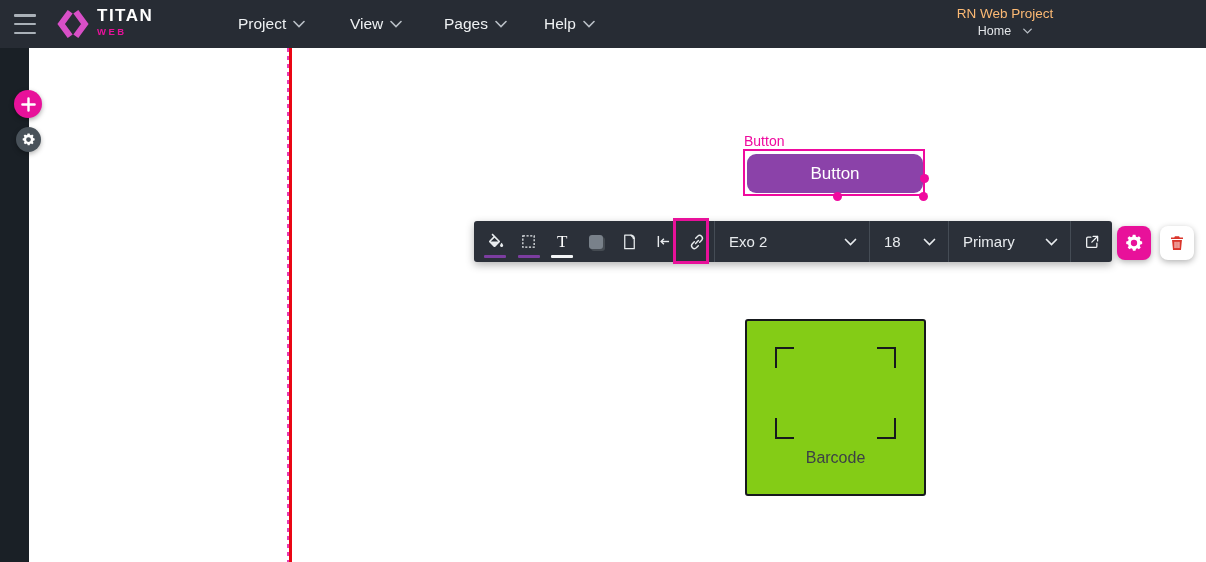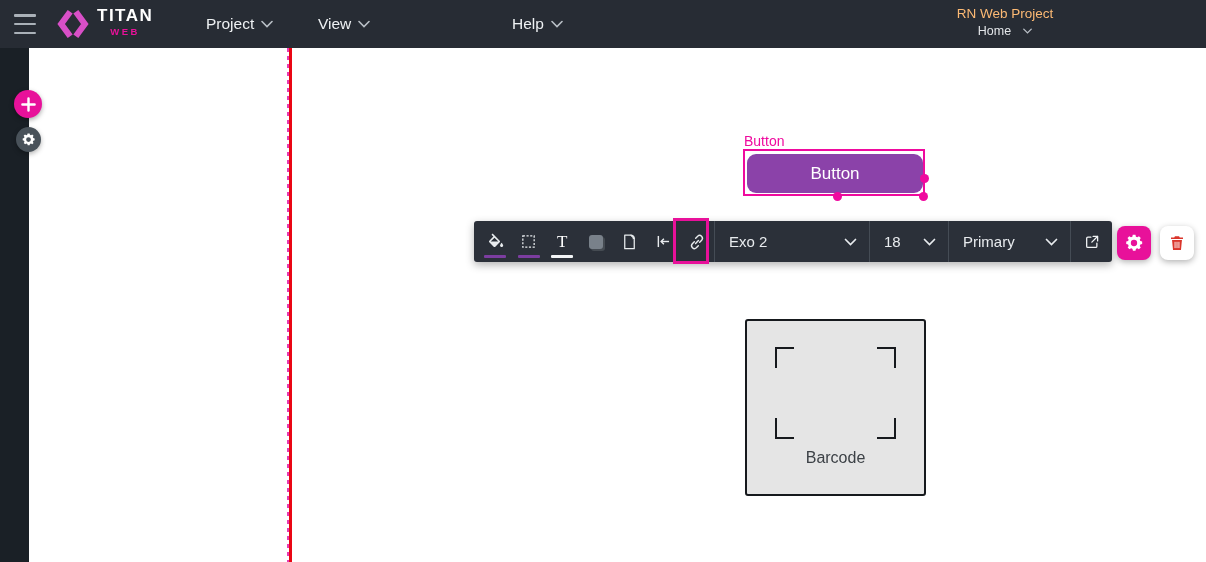--- a/index.html
+++ b/index.html
@@ -6,25 +6,25 @@
   html,body { width:1206px; height:562px; overflow:hidden; background:#fff;
     font-family:"Liberation Sans", sans-serif; }
 
   
   #navbar { position:absolute; left:0; top:0; width:1206px; height:48px;
     background:#272c34; color:#eef1f3; z-index:20; }
   #hamburger { position:absolute; left:14px; top:14px; width:22px; height:20px;
     cursor:pointer; display:flex; flex-direction:column; justify-content:space-between; }
   #hamburger span { display:block; height:2.5px; background:#aab1b8; border-radius:1px; }
   #logo { position:absolute; left:56px; top:7px; width:34px; height:34px; }
-  #brand-text { position:absolute; left:97px; top:7px; line-height:1;text-align:center; }
+  #brand-text { position:absolute; left:97px; top:7px; line-height:1; }
   #brand-title { font-size:17px; font-weight:bold; letter-spacing:1.5px; color:#fff; }
   #brand-sub { font-size:9.5px; font-weight:bold; letter-spacing:2.5px; color:#e8119a; margin-top:3px; }
   .nav-menu { position:absolute; top:0; height:48px; display:flex; align-items:center;
-    gap:7px; font-size:15.5px; color:#eef1f3; cursor:pointer; }
+    gap:7px; font-size:15.5px; color:#eef1f3; cursor:pointer;margin-left:32px; }
   .nav-chev { color:#b9bfc6; display:flex; }
   #nav-right { position:absolute; left:940px; top:6px; width:130px; text-align:center; }
   #nav-project-name { font-size:13.5px; color:#fdba74; }
   #nav-page-select { margin-top:2px; font-size:12.5px; color:#e2e5e8; cursor:pointer;
     display:inline-flex; align-items:center; gap:12px; }
 
   
   #side-rail { position:absolute; left:0; top:48px; width:29px; height:514px;
     background:#1a2026; z-index:10; }
   #add-btn { position:absolute; left:14px; top:90px; width:28px; height:28px; border-radius:50%;
@@ -71,21 +71,21 @@
   #link-highlight { position:absolute; left:673px; top:218px; width:36px; height:46px;
     border:3.5px solid #e8119a; z-index:40; }
   .action-btn { position:absolute; top:226px; width:34px; height:34px; border-radius:8px;
     display:flex; align-items:center; justify-content:center; cursor:pointer; z-index:30;
     box-shadow:0 2px 6px rgba(0,0,0,.30); border:none; }
   #gear-action { left:1117px; background:#e8119a; }
   #trash-action { left:1160px; background:#ffffff; }
 
   
   #barcode-box { position:absolute; left:745px; top:319px; width:181px; height:177px;
-    background:#e5e5e5; border:2px solid #16191d; border-radius:3px; cursor:pointer; }
+    background:#84cc16; border:2px solid #16191d; border-radius:3px; cursor:pointer; }
   .bk { position:absolute; width:19px; height:21px; }
   .bk-tl { left:28px; top:26px;  border-left:2.5px solid #16191d; border-top:2.5px solid #16191d; }
   .bk-tr { right:28px; top:26px; border-right:2.5px solid #16191d; border-top:2.5px solid #16191d; }
   .bk-bl { left:28px; top:97px;  border-left:2.5px solid #16191d; border-bottom:2.5px solid #16191d; }
   .bk-br { right:28px; top:97px; border-right:2.5px solid #16191d; border-bottom:2.5px solid #16191d; }
   #barcode-label { position:absolute; left:0; right:0; top:128px; text-align:center;
     font-size:16px; color:#3c4146; }
 </style>
 </head>
 <body>
@@ -114,20 +114,28 @@
     </span>
   </div>
   <div class="nav-menu" style="left:318px">
     <span>View</span>
     <span class="nav-chev">
       <svg width="12" height="8" viewBox="0 0 12 8">
           <path d="M1 1.5 L6 6.5 L11 1.5" fill="none" stroke="currentColor" stroke-width="1.6" stroke-linecap="round"></path>
         </svg>
     </span>
   </div>
+  <div class="nav-menu" style="left:412px">
+    <span>Pages</span>
+    <span class="nav-chev">
+      <svg width="12" height="8" viewBox="0 0 12 8">
+          <path d="M1 1.5 L6 6.5 L11 1.5" fill="none" stroke="currentColor" stroke-width="1.6" stroke-linecap="round"></path>
+        </svg>
+    </span>
+  </div>
   <div class="nav-menu" style="left:512px">
     <span>Help</span>
     <span class="nav-chev">
       <svg width="12" height="8" viewBox="0 0 12 8">
           <path d="M1 1.5 L6 6.5 L11 1.5" fill="none" stroke="currentColor" stroke-width="1.6" stroke-linecap="round"></path>
         </svg>
     </span>
   </div>
 
   <div id="nav-right">

